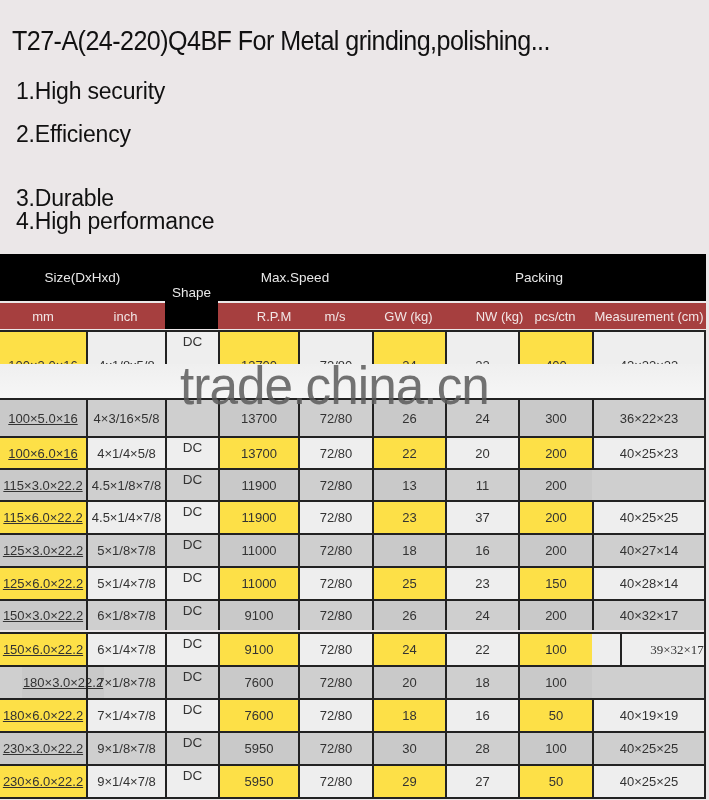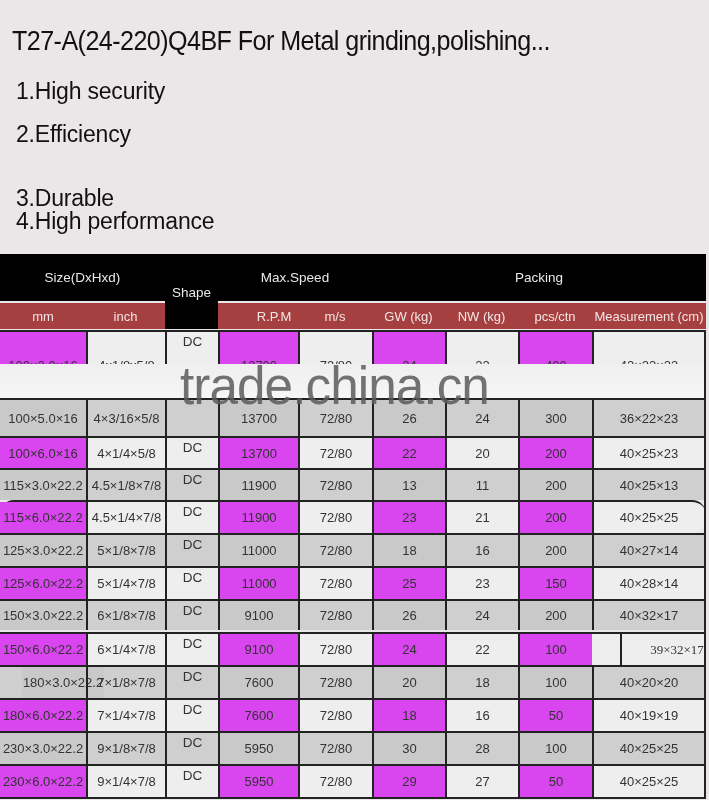--- a/index.html
+++ b/index.html
@@ -38,25 +38,25 @@
     position:absolute; left:165px; top:0; width:53px; height:75px; background:#000; color:#e8e8e8;
     font-size:13.5px; display:flex; align-items:center; justify-content:center; padding-top:2px; box-sizing:border-box;
   }
   .row { position:absolute; left:0; width:706px; border-top:2px solid #222; box-sizing:border-box; }
   .cell {
     position:absolute; top:0; height:100%;
     display:flex; align-items:center; justify-content:center;
     font-size:13px; color:#333; border-left:2px solid #222; box-sizing:border-box;
     white-space:nowrap;
   }
-  .cell.first { border-left:none; }
+  .cell.first { border-left:none;text-decoration:underline; }
   .cell.shape { align-items:flex-start; padding-top:2px; font-size:13.5px; }
   .light { background:#eeeeee; }
   .dark { background:#cfcfcf; }
-  .light .c-mm, .light .c-rpm, .light .c-gw, .light .c-pcs { background:#d946ef; }
+  .light .c-mm, .light .c-rpm, .light .c-gw, .light .c-pcs { background:#fde047; }
   .dark .c-mm, .dark .c-rpm, .dark .c-gw, .dark .c-pcs { background:#c9c9c9; }
   .watermark-band {
     position:absolute; left:0; top:110px; width:706px; height:34px;
     background:linear-gradient(#efefef,#f6f6f6);
   }
   .watermark {
     position:absolute; left:180px; top:100px;
     font-size:54px; color:rgba(90,90,90,0.85); letter-spacing:-1px;
     white-space:nowrap; transform:scaleX(0.95); transform-origin:left center;
   }
@@ -77,21 +77,21 @@
   <div class="hdr-top" style="left:0;width:165px;">Size(DxHxd)</div>
   <div class="hdr-top" style="left:218px;width:154px;">Max.Speed</div>
   <div class="hdr-top" style="left:372px;width:334px;">Packing</div>
 
   <div class="sub-band"></div>
   <div class="sub-hdr" style="left:0;width:86px;">mm</div>
   <div class="sub-hdr" style="left:86px;width:79px;">inch</div>
   <div class="sub-hdr" style="left:234px;width:80px;">R.P.M</div>
   <div class="sub-hdr" style="left:298px;width:74px;">m/s</div>
   <div class="sub-hdr" style="left:372px;width:73px;">GW (kg)</div>
-  <div class="sub-hdr" style="left:445px;width:73px;">NW (kg)</div>
+  <div class="sub-hdr" style="left:463px;width:73px;">NW (kg)</div>
   <div class="sub-hdr" style="left:518px;width:74px;">pcs/ctn</div>
   <div class="sub-hdr" style="left:592px;width:114px;">Measurement (cm)</div>
 
   <div class="shape-hdr">Shape</div>
 
   <div id="rows">
       <div class="row light" style="top: 76px; height: 68px;">
         <div class="cell c-mm first" style="left: 0px; width: 86px;">100×3.0×16</div>
         <div class="cell c-inch" style="left: 86px; width: 79px;">4x1/8x5/8</div>
         <div class="cell c-shape shape" style="left: 165px; width: 53px;">DC</div>
@@ -126,30 +126,29 @@
       </div>
       <div class="row dark" style="top: 214px; height: 32px;">
         <div class="cell c-mm first" style="left: 0px; width: 86px;">115×3.0×22.2</div>
         <div class="cell c-inch" style="left: 86px; width: 79px;">4.5×1/8×7/8</div>
         <div class="cell c-shape shape" style="left: 165px; width: 53px;">DC</div>
         <div class="cell c-rpm" style="left: 218px; width: 80px;">11900</div>
         <div class="cell c-ms" style="left: 298px; width: 74px;">72/80</div>
         <div class="cell c-gw" style="left: 372px; width: 73px;">13</div>
         <div class="cell c-nw" style="left: 445px; width: 73px;">11</div>
         <div class="cell c-pcs" style="left: 518px; width: 74px;">200</div>
-        <div class="cell c-meas" style="left: 592px; width: 112px;">40×25×13</div>
-      </div>
-      <div class="row light" style="top: 246px; height: 33px; border-radius: 14px;">
+      </div>
+      <div class="row light" style="top: 246px; height: 33px;">
         <div class="cell c-mm first" style="left: 0px; width: 86px;">115×6.0×22.2</div>
         <div class="cell c-inch" style="left: 86px; width: 79px;">4.5×1/4×7/8</div>
         <div class="cell c-shape shape" style="left: 165px; width: 53px;">DC</div>
         <div class="cell c-rpm" style="left: 218px; width: 80px;">11900</div>
         <div class="cell c-ms" style="left: 298px; width: 74px;">72/80</div>
         <div class="cell c-gw" style="left: 372px; width: 73px;">23</div>
-        <div class="cell c-nw" style="left: 445px; width: 73px;">21</div>
+        <div class="cell c-nw" style="left: 445px; width: 73px;">37</div>
         <div class="cell c-pcs" style="left: 518px; width: 74px;">200</div>
         <div class="cell c-meas" style="left: 592px; width: 112px;">40×25×25</div>
       </div>
       <div class="row dark" style="top: 279px; height: 33px;">
         <div class="cell c-mm first" style="left: 0px; width: 86px;">125×3.0×22.2</div>
         <div class="cell c-inch" style="left: 86px; width: 79px;">5×1/8×7/8</div>
         <div class="cell c-shape shape" style="left: 165px; width: 53px;">DC</div>
         <div class="cell c-rpm" style="left: 218px; width: 80px;">11000</div>
         <div class="cell c-ms" style="left: 298px; width: 74px;">72/80</div>
         <div class="cell c-gw" style="left: 372px; width: 73px;">18</div>
@@ -192,21 +191,20 @@
       </div>
       <div class="row dark" style="top: 411px; height: 33px;">
         <div class="cell c-mm first" style="left: 12px; width: 82px; margin-left: 10px;">180×3.0×22.2</div>
         <div class="cell c-inch" style="left: 86px; width: 79px;">7×1/8×7/8</div>
         <div class="cell c-shape shape" style="left: 165px; width: 53px;">DC</div>
         <div class="cell c-rpm" style="left: 218px; width: 80px;">7600</div>
         <div class="cell c-ms" style="left: 298px; width: 74px;">72/80</div>
         <div class="cell c-gw" style="left: 372px; width: 73px;">20</div>
         <div class="cell c-nw" style="left: 445px; width: 73px;">18</div>
         <div class="cell c-pcs" style="left: 518px; width: 74px;">100</div>
-        <div class="cell c-meas" style="left: 592px; width: 112px;">40×20×20</div>
       </div>
       <div class="row light" style="top: 444px; height: 33px;">
         <div class="cell c-mm first" style="left: 0px; width: 86px;">180×6.0×22.2</div>
         <div class="cell c-inch" style="left: 86px; width: 79px;">7×1/4×7/8</div>
         <div class="cell c-shape shape" style="left: 165px; width: 53px;">DC</div>
         <div class="cell c-rpm" style="left: 218px; width: 80px;">7600</div>
         <div class="cell c-ms" style="left: 298px; width: 74px;">72/80</div>
         <div class="cell c-gw" style="left: 372px; width: 73px;">18</div>
         <div class="cell c-nw" style="left: 445px; width: 73px;">16</div>
         <div class="cell c-pcs" style="left: 518px; width: 74px;">50</div>

